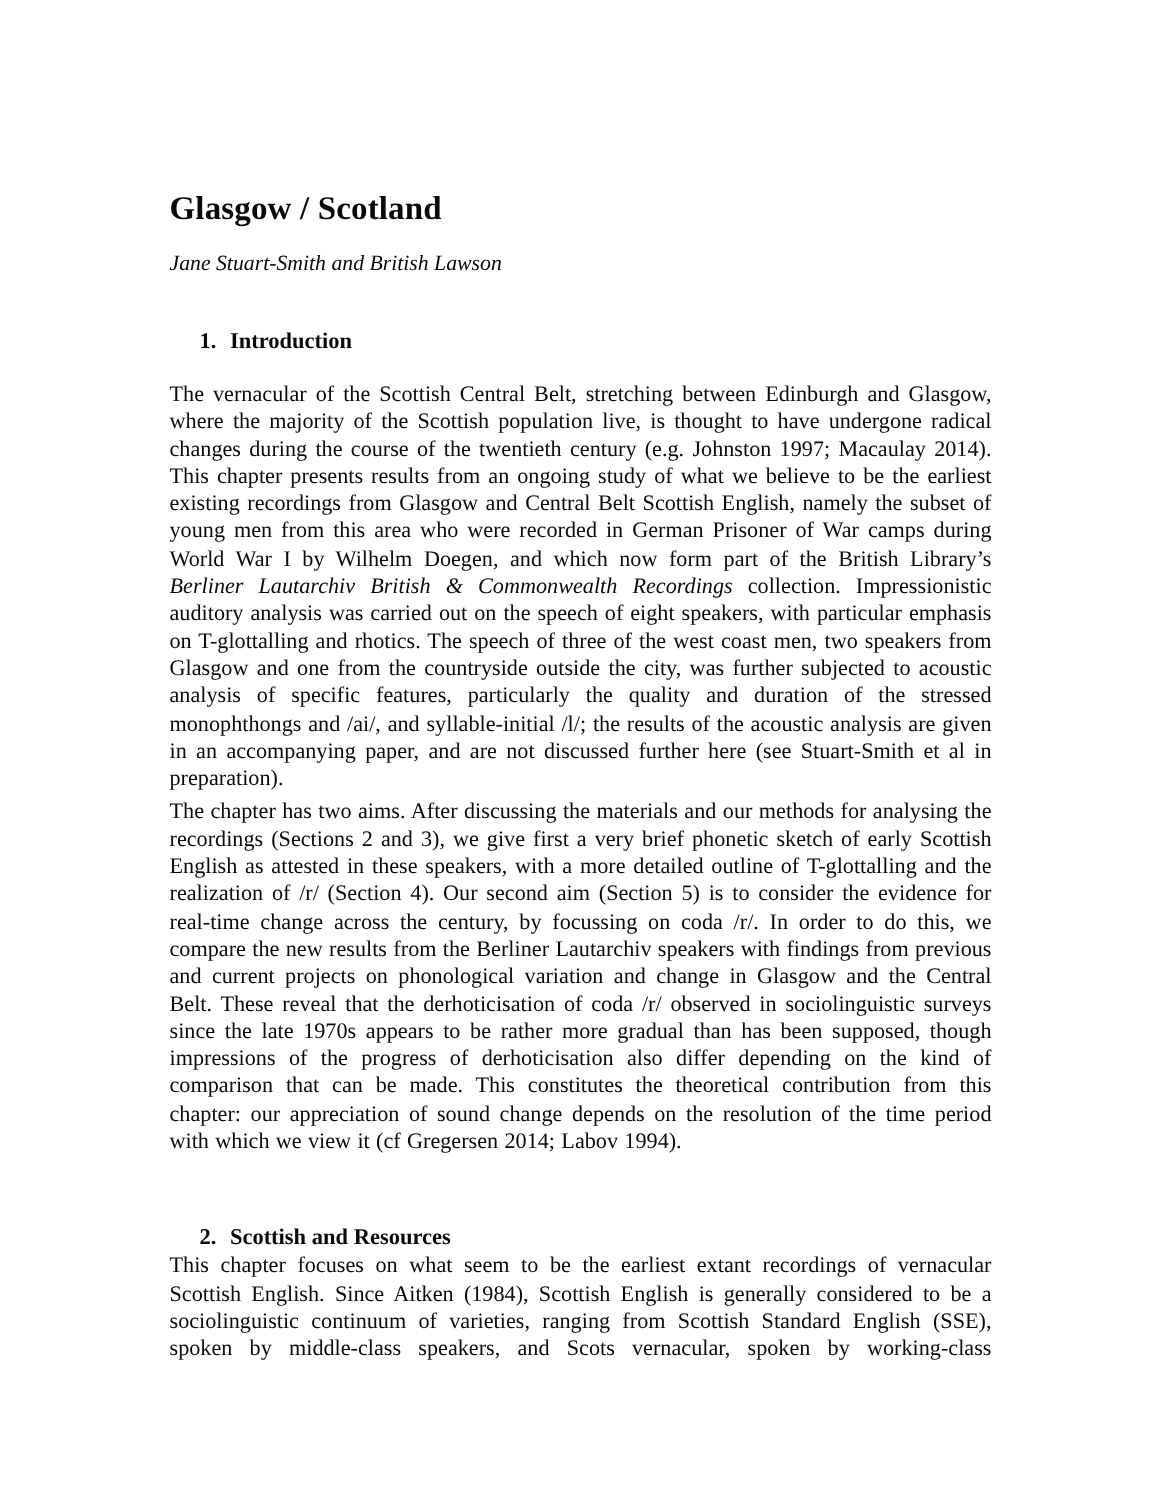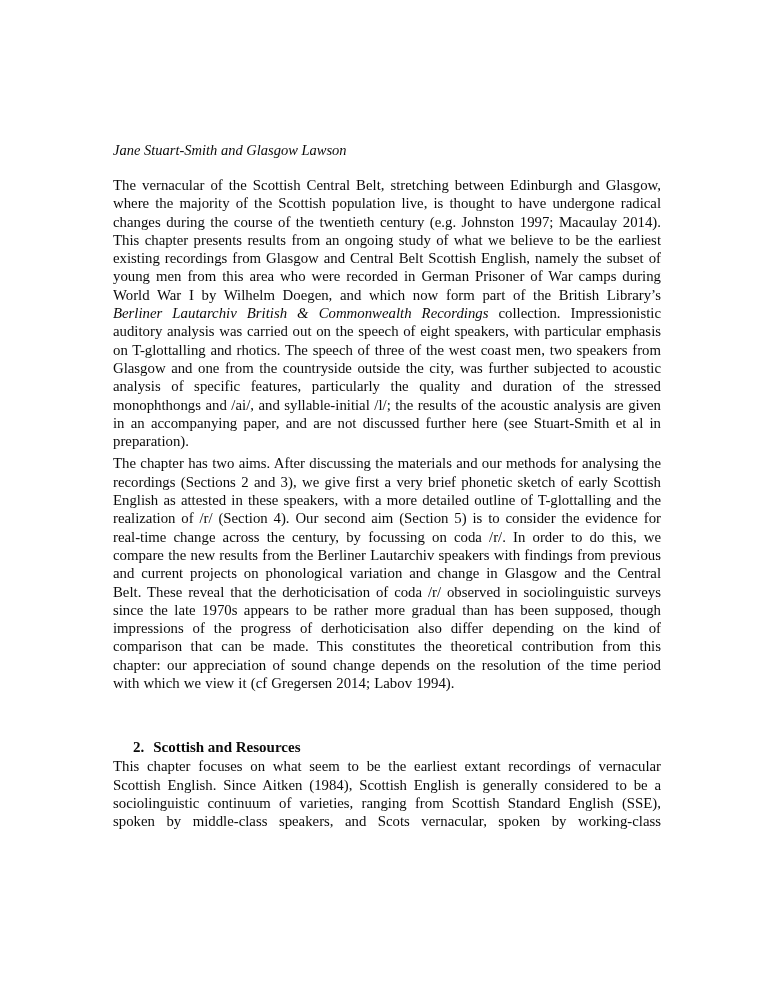--- a/index.html
+++ b/index.html
@@ -50,23 +50,27 @@
   .section .para:first-of-type { margin-top: 16px; }
   .section:nth-of-type(2) .heading { margin-top: 46px; }
   .section:nth-of-type(2) .para:first-of-type { margin-top: 0; }
   .italic { font-style: italic; }
   .continued { text-align-last: justify; }
 </style>
 </head>
 <body>
 
 <div class="page">
-  <p class="authors">Jane Stuart-Smith and Glasgow Lawson</p>
+  <h1 class="title">Glasgow / Scotland</h1>
+  <p class="authors">Jane Stuart-Smith and British Lawson</p>
   <div id="sections">
   <section class="section">
+    <h2 class="heading">
+      <span class="sec-num">1.</span><span class="sec-title">Introduction</span>
+    </h2>
   <p class="para"><span>The vernacular of the Scottish Central Belt, stretching between Edinburgh and Glasgow, where the majority of the Scottish population live, is thought to have undergone radical changes during the course of the twentieth century (e.g. Johnston 1997; Macaulay 2014). This chapter presents results from an ongoing study of what we believe to be the earliest existing recordings from Glasgow and Central Belt Scottish English, namely the subset of young men from this area who were recorded in German Prisoner of War camps during World War I by Wilhelm Doegen, and which now form part of the British Library’s </span><span class="italic">Berliner Lautarchiv British &amp; Commonwealth Recordings</span><span> collection. Impressionistic auditory analysis was carried out on the speech of eight speakers, with particular emphasis on T-glottalling and rhotics. The speech of three of the west coast men, two speakers from Glasgow and one from the countryside outside the city, was further subjected to acoustic analysis of specific features, particularly the quality and duration of the stressed monophthongs and /ai/, and syllable-initial /l/; the results of the acoustic analysis are given in an accompanying paper, and are not discussed further here (see Stuart-Smith et al in preparation).</span></p>
         <p class="para"><span>The chapter has two aims. After discussing the materials and our methods for analysing the recordings (Sections 2 and 3), we give first a very brief phonetic sketch of early Scottish English as attested in these speakers, with a more detailed outline of T-glottalling and the realization of /r/ (Section 4). Our second aim (Section 5) is to consider the evidence for real-time change across the century, by focussing on coda /r/. In order to do this, we compare the new results from the Berliner Lautarchiv speakers with findings from previous and current projects on phonological variation and change in Glasgow and the Central Belt. These reveal that the derhoticisation of coda /r/ observed in sociolinguistic surveys since the late 1970s appears to be rather more gradual than has been supposed, though impressions of the progress of derhoticisation also differ depending on the kind of comparison that can be made. This constitutes the theoretical contribution from this chapter: our appreciation of sound change depends on the resolution of the time period with which we view it (cf Gregersen 2014; Labov 1994).</span></p>
       </section>
 
   <section class="section">
     <h2 class="heading">
       <span class="sec-num">2.</span><span class="sec-title">Scottish and Resources</span>
     </h2>
   <p class="para continued"><span>This chapter focuses on what seem to be the earliest extant recordings of vernacular Scottish English. Since Aitken (1984), Scottish English is generally considered to be a sociolinguistic continuum of varieties, ranging from Scottish Standard English (SSE), spoken by middle-class speakers, and Scots vernacular, spoken by working-class</span></p>
       </section>

